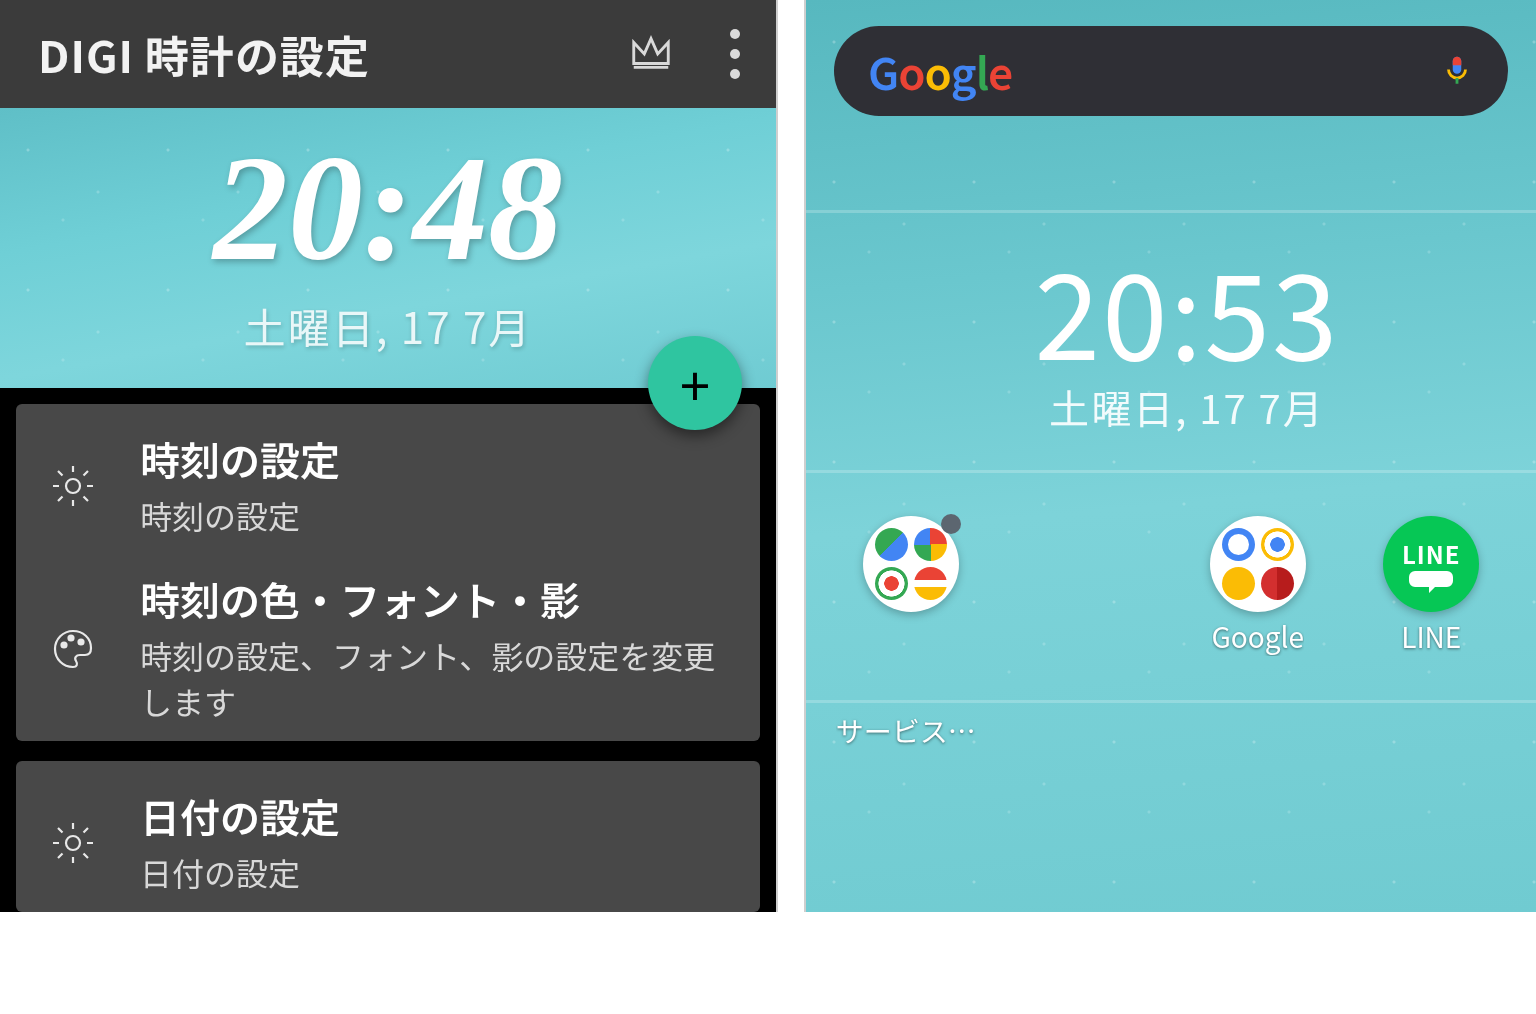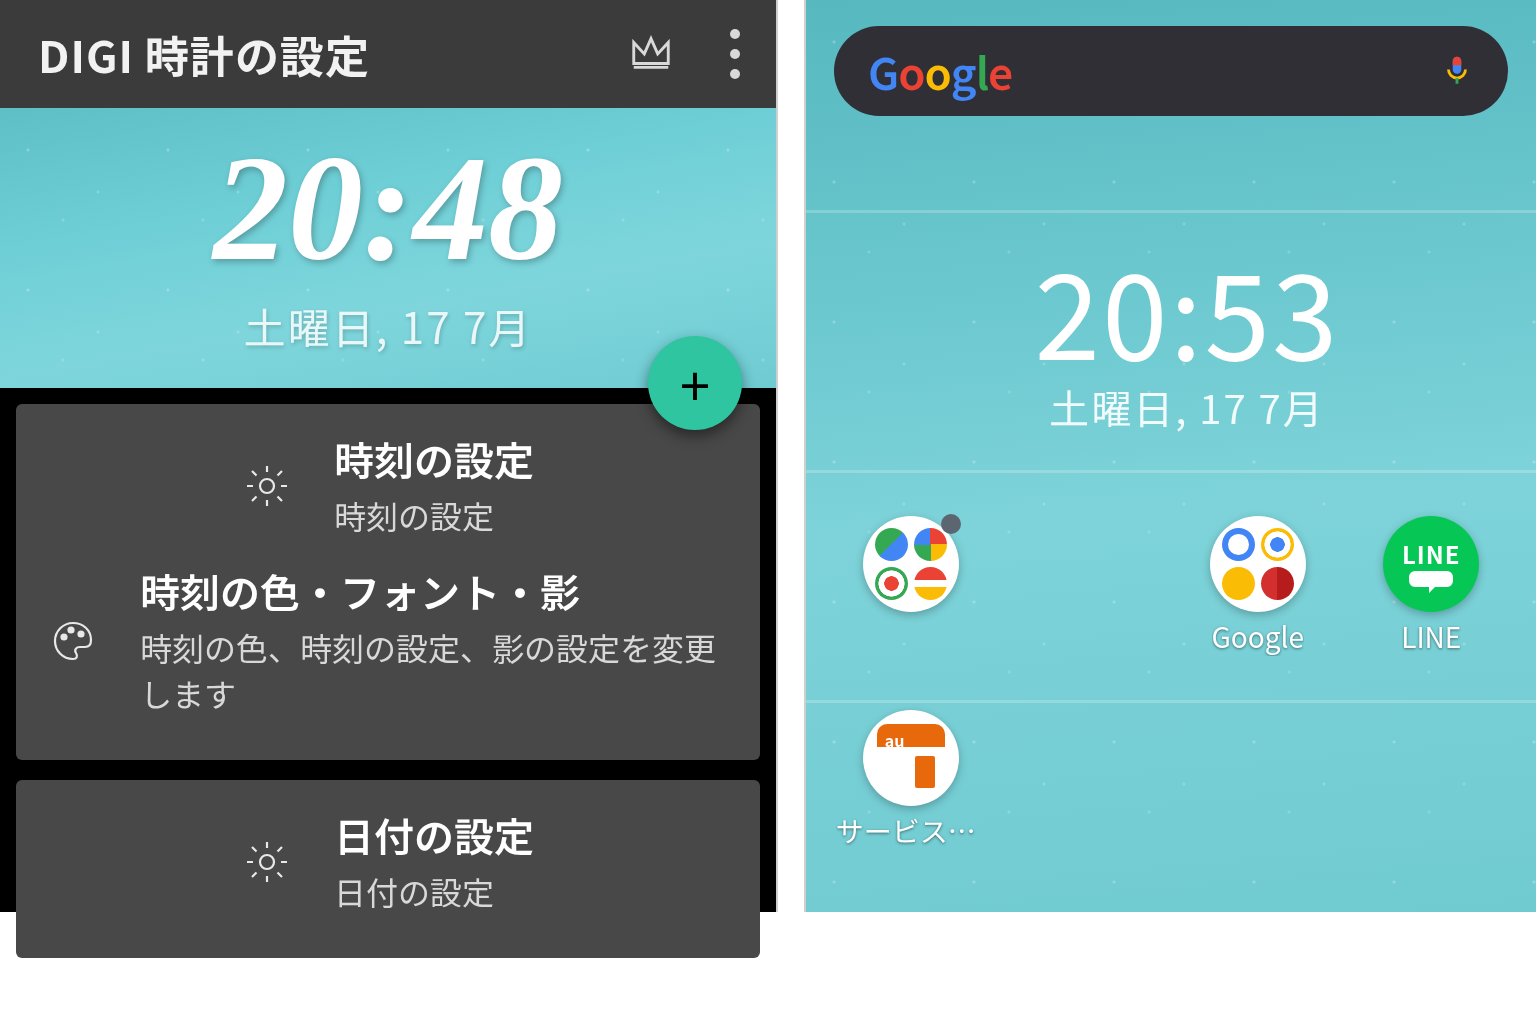--- a/index.html
+++ b/index.html
@@ -106,25 +106,24 @@
     top: 404px;
     left: 16px; right: 16px;
     bottom: 0;
     display: flex;
     flex-direction: column;
     gap: 20px;
   }
   .card {
     background: #484848;
     border-radius: 6px;
-    padding: 30px 32px 44px;
+    padding: 30px 32px 17px;
     display: flex;
     flex-direction: column;
-    gap: 28px;
-    align-items: center;
+    gap: 36px;
   }
   .row {
     display: flex;
     align-items: center;
     gap: 42px;
   }
   .row-icon {
     width: 50px; height: 50px;
     flex-shrink: 0;
     display: flex; align-items: center; justify-content: center;
@@ -291,21 +290,21 @@
           <div class="row-icon">
             <svg viewBox="0 0 48 48">
                 <path d="M24 6C14 6 6 14 6 24s8 18 18 18c4 0 5-3 3-6-2-3 0-6 4-6h5c4 0 6-3 6-7C42 13 34 6 24 6Z"></path>
                 <circle cx="15" cy="20" r="2.5" fill="#e8e8e8"></circle>
                 <circle cx="22" cy="13" r="2.5" fill="#e8e8e8"></circle>
                 <circle cx="32" cy="17" r="2.5" fill="#e8e8e8"></circle>
               </svg>
           </div>
           <div class="row-text">
             <div class="row-title">時刻の色・フォント・影</div>
-            <div class="row-sub">時刻の色、時刻の設定、影の設定を変更します</div>
+            <div class="row-sub">時刻の設定、フォント、影の設定を変更します</div>
           </div>
         </div>
       </div>
 
       <div class="card">
         <div class="row">
           <div class="row-icon">
             <svg viewBox="0 0 48 48">
                 <circle cx="24" cy="24" r="7"></circle>
                 <path d="M24 4v6M24 38v6M4 24h6M38 24h6M9 9l4.5 4.5M34.5 34.5 39 39M39 9l-4.5 4.5M13.5 34.5 9 39"></path>
@@ -378,25 +377,20 @@
         <div class="app-icon line-icon">
           <div style="font-size:24px;letter-spacing:1px">LINE</div>
           <svg width="44" height="22" viewBox="0 0 44 22">
               <path d="M6 0h32a6 6 0 0 1 6 6v4a6 6 0 0 1-6 6H26l-6 6v-6H6a6 6 0 0 1-6-6V6a6 6 0 0 1 6-6Z" fill="#fff"></path>
             </svg>
         </div>
         <div class="app-label">LINE</div>
       </div>
 
       <div class="app">
-        <div class="app-icon">
-          <div style="position:absolute;inset:14px;border-radius:10px;background:linear-gradient(#e8690b 0 34%,#fff 34%)"></div>
-          <div style="position:absolute;top:18px;left:22px;font-size:16px;color:#fff;font-weight:700">au</div>
-          <div style="position:absolute;bottom:18px;right:24px;width:20px;height:32px;background:#e8690b;border-radius:2px"></div>
-        </div>
         <div class="app-label">サービスTo…</div>
       </div>
       <div class="app cell-empty">
           <div class="app-icon"></div>
         </div>
       <div class="app cell-empty">
           <div class="app-icon"></div>
         </div>
     </div>
   </div>

